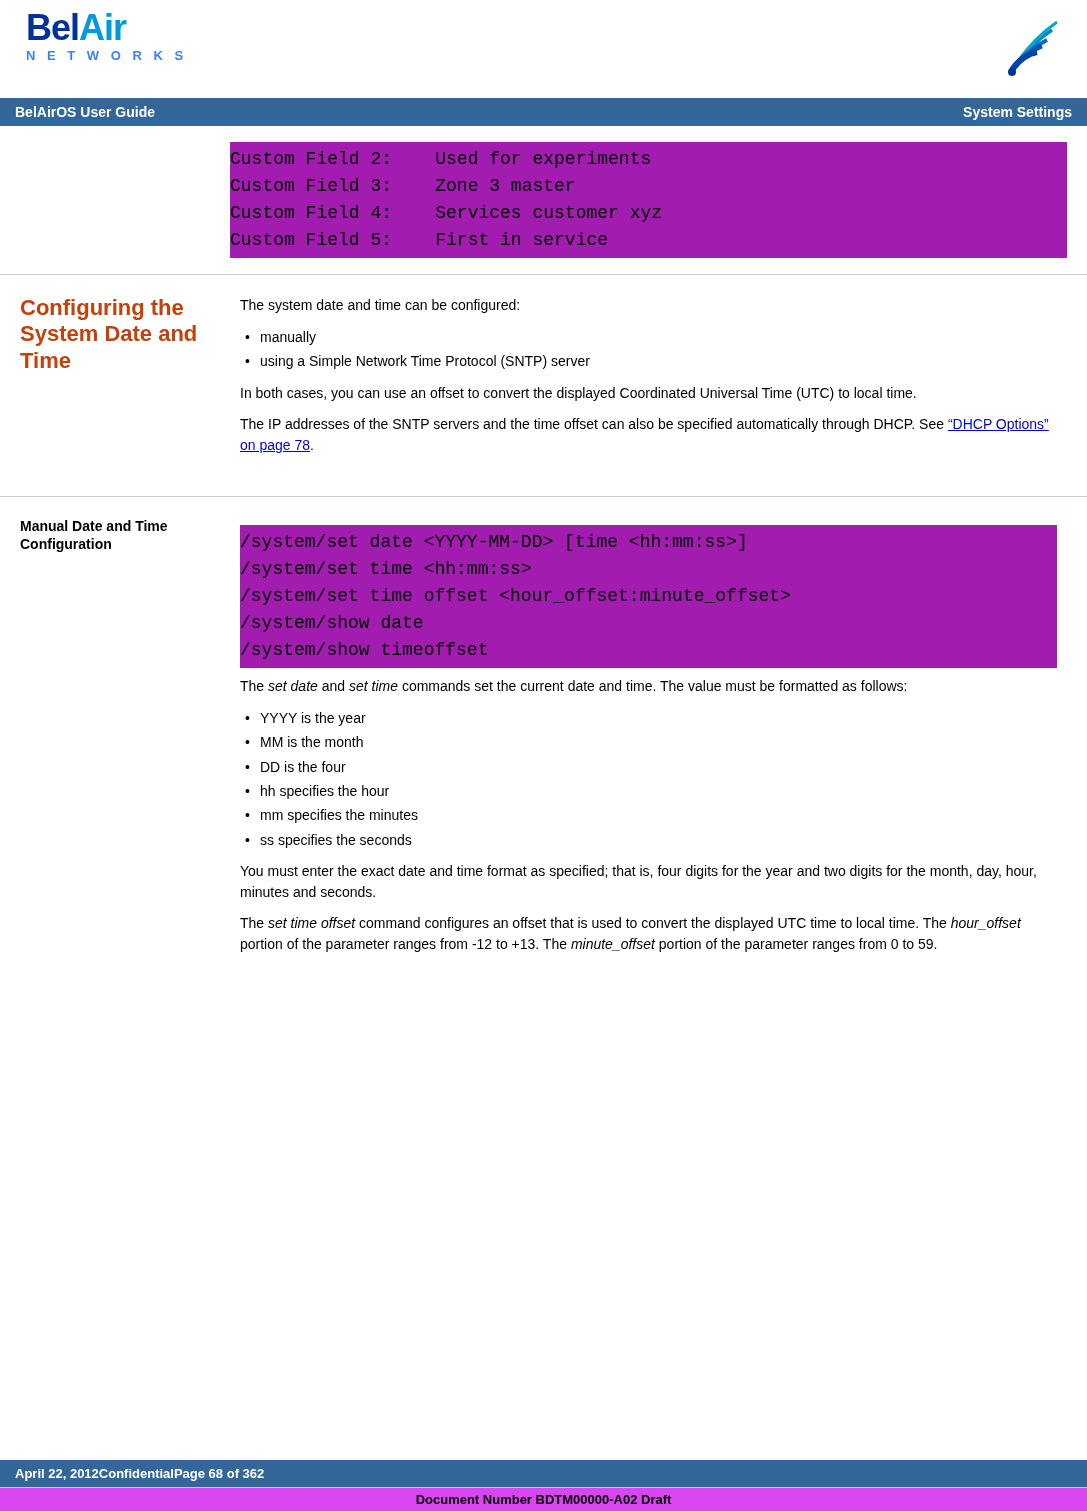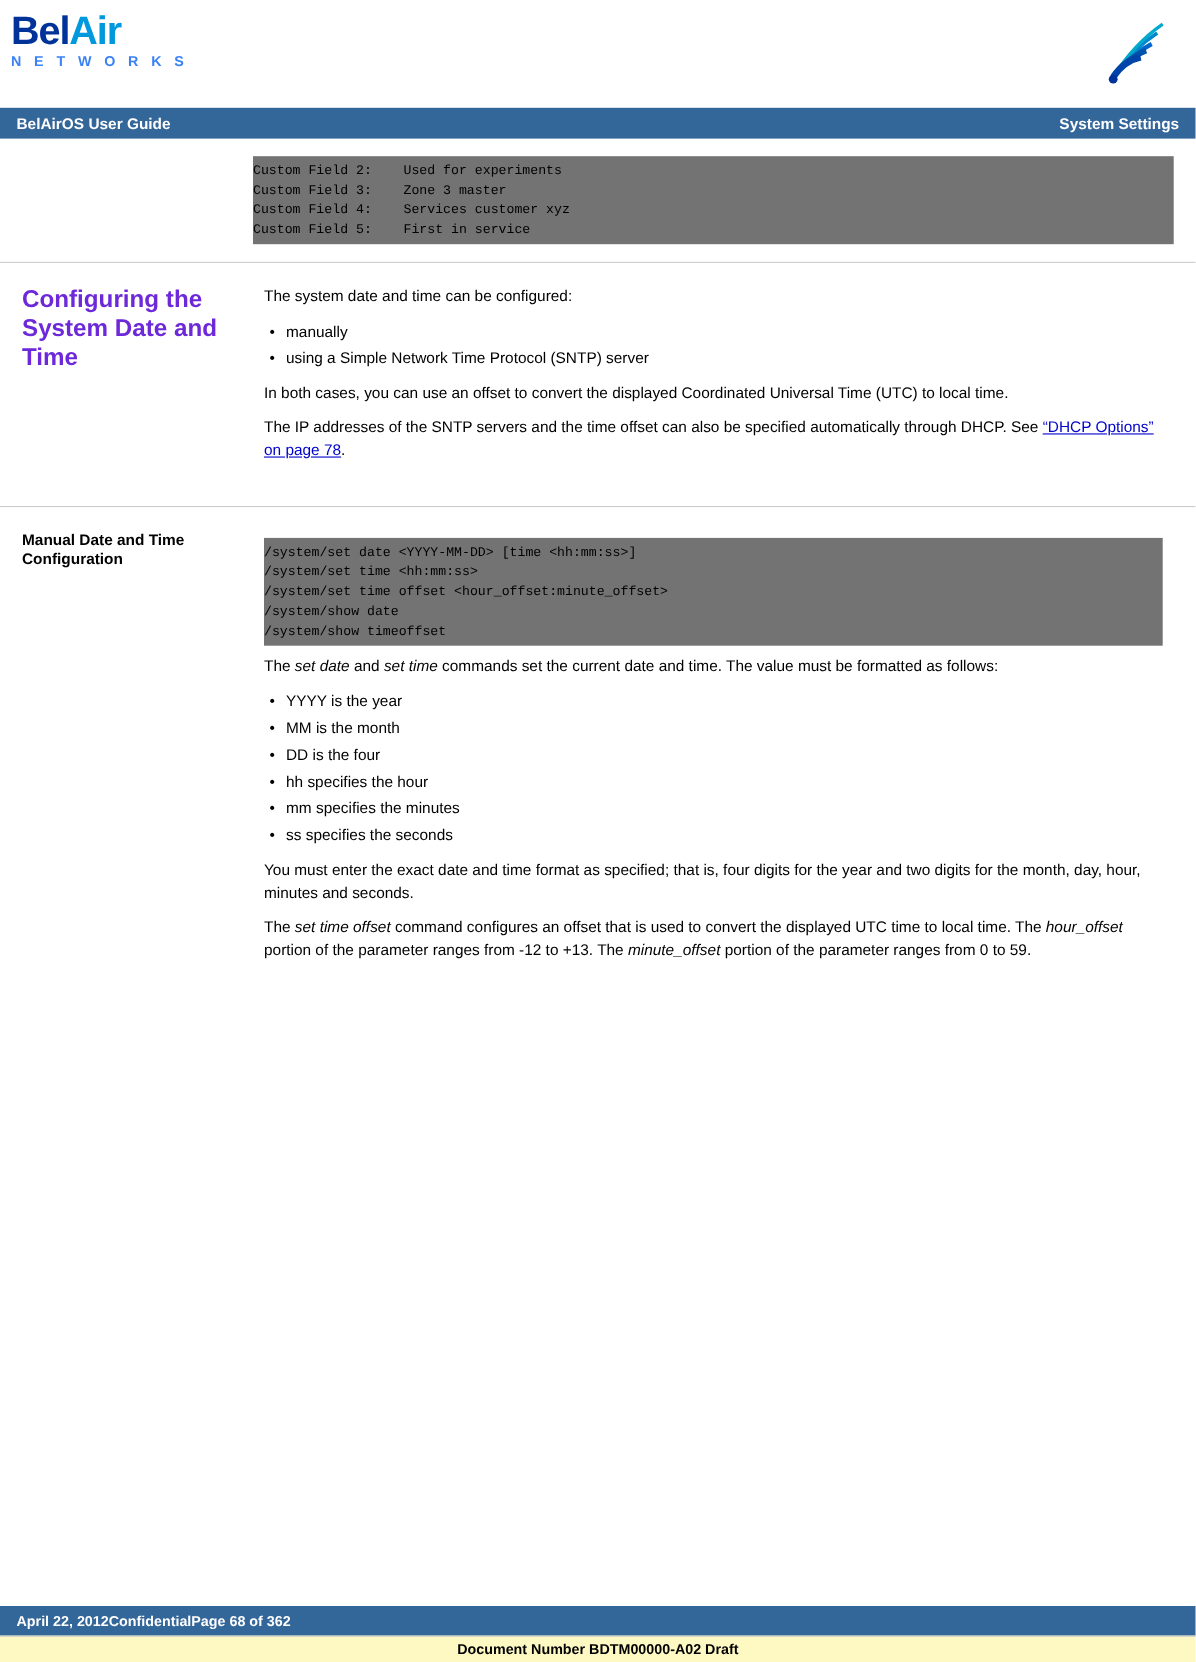--- a/index.html
+++ b/index.html
@@ -17,20 +17,21 @@
     .header {
       display: flex;
       justify-content: space-between;
       align-items: flex-start;
       padding: 10px 20px 10px 10px;
       border-bottom: none;
     }
     .logo-area {
       display: flex;
       flex-direction: column;
+      margin-left: 16px;
     }
     .logo-belair {
       font-size: 36px;
       font-weight: 900;
       color: #003399;
       letter-spacing: -1px;
       line-height: 1;
     }
     .logo-belair span.bel { color: #003399; }
     .logo-networks {
@@ -65,37 +66,37 @@
     
     .right-col {
       flex: 1;
       padding: 10px 30px 10px 10px;
     }
 
     
     .section-heading {
       font-size: 22px;
       font-weight: bold;
-      color: #6d28d9;
+      color: #c2410c;
       line-height: 1.2;
       margin-bottom: 8px;
     }
     .section-subheading {
       font-size: 14px;
       font-weight: bold;
       color: #000;
       line-height: 1.3;
       margin-top: 0;
     }
 
     
     .code-block {
       font-family: 'Courier New', Courier, monospace;
-      font-size: 12px;
-      background: #737373;
+      font-size: 18px;
+      background: #a21caf;
       padding: 4px 0;
       margin: 8px 0;
       white-space: pre;
       line-height: 1.5;
     }
 
     
     .para {
       font-size: 14px;
       line-height: 1.5;
@@ -157,21 +158,21 @@
       justify-content: flex-start;
       align-items: center;
       background: #336699;
       padding: 6px 15px;
       color: #fff;
       font-size: 13px;
       font-weight: bold;
     }
     .footer-doc {
       text-align: center;
-      background: #fef9c3;
+      background: #d946ef;
       font-size: 13px;
       font-weight: bold;
       padding: 4px;
       border-top: 1px solid #ccc;
     }
   </style>
 </head>
 <body>
 
 <div class="header">

